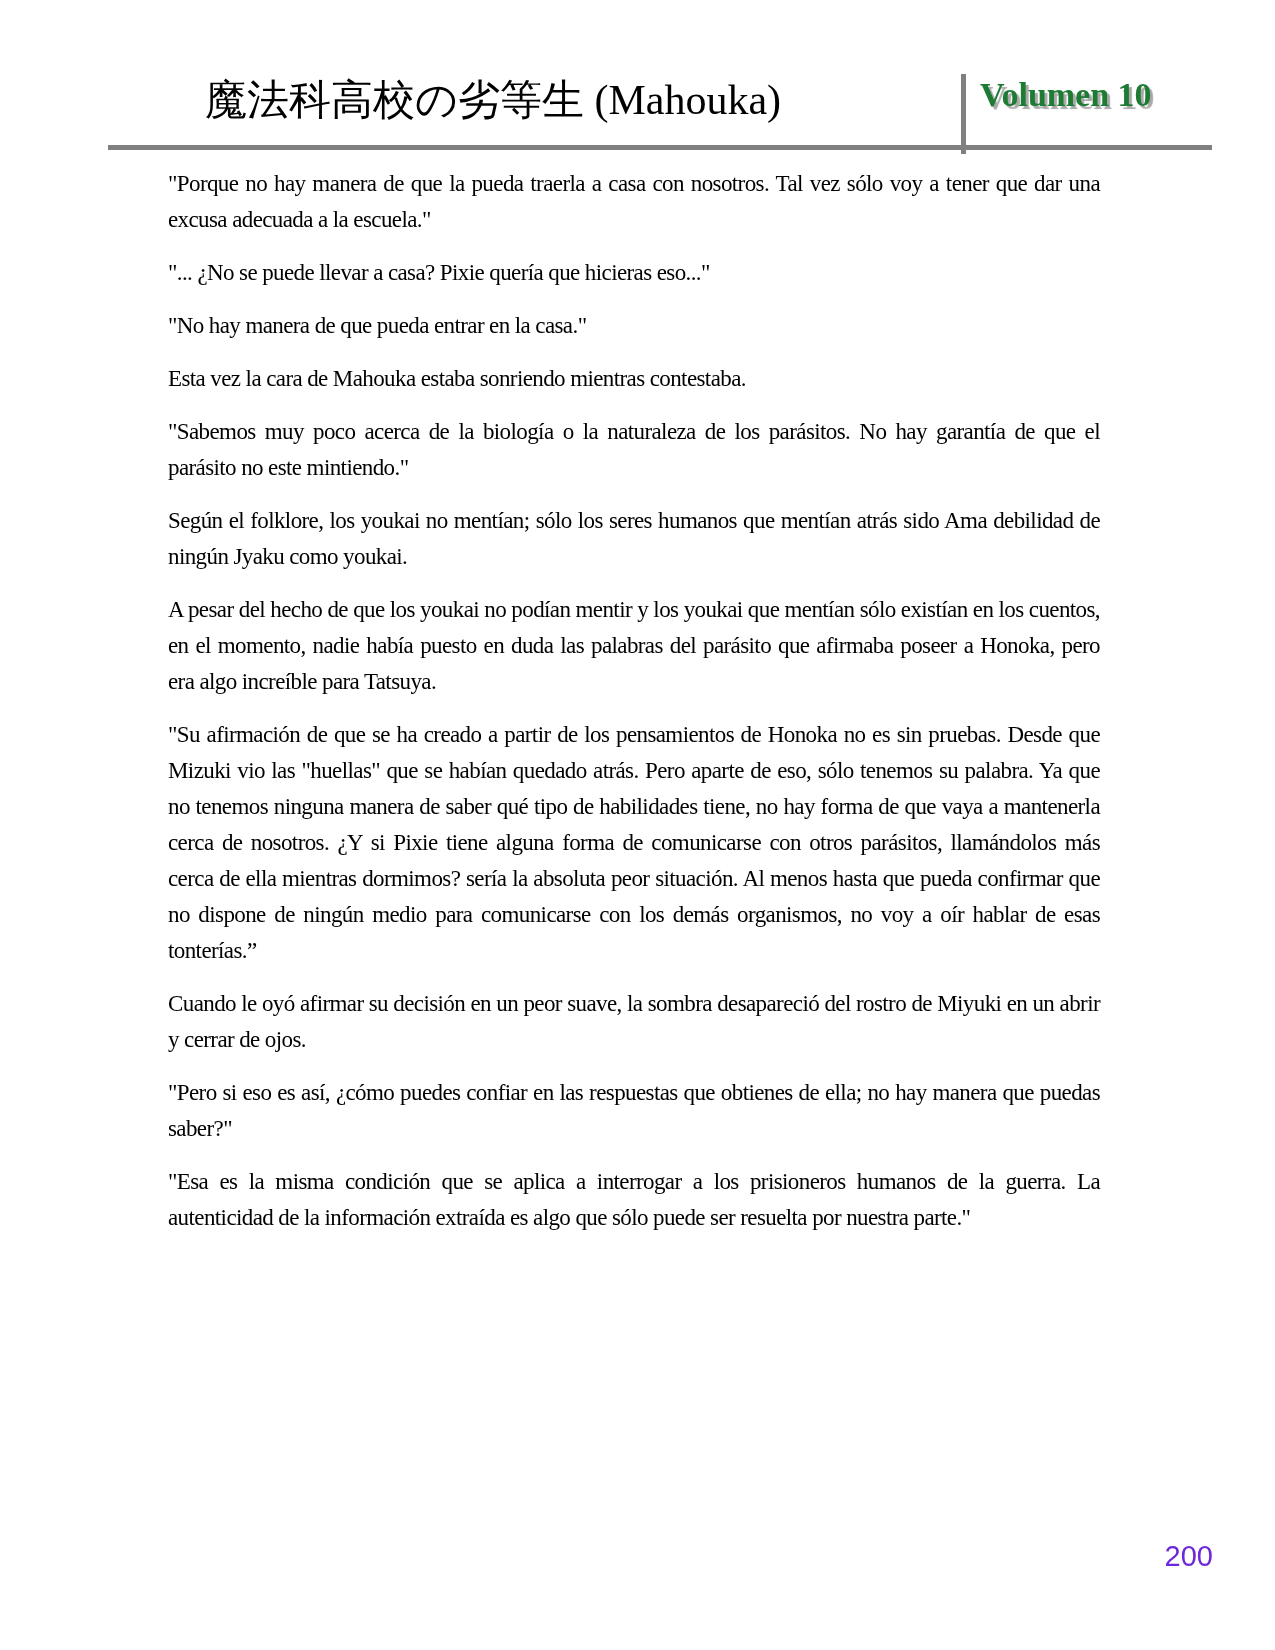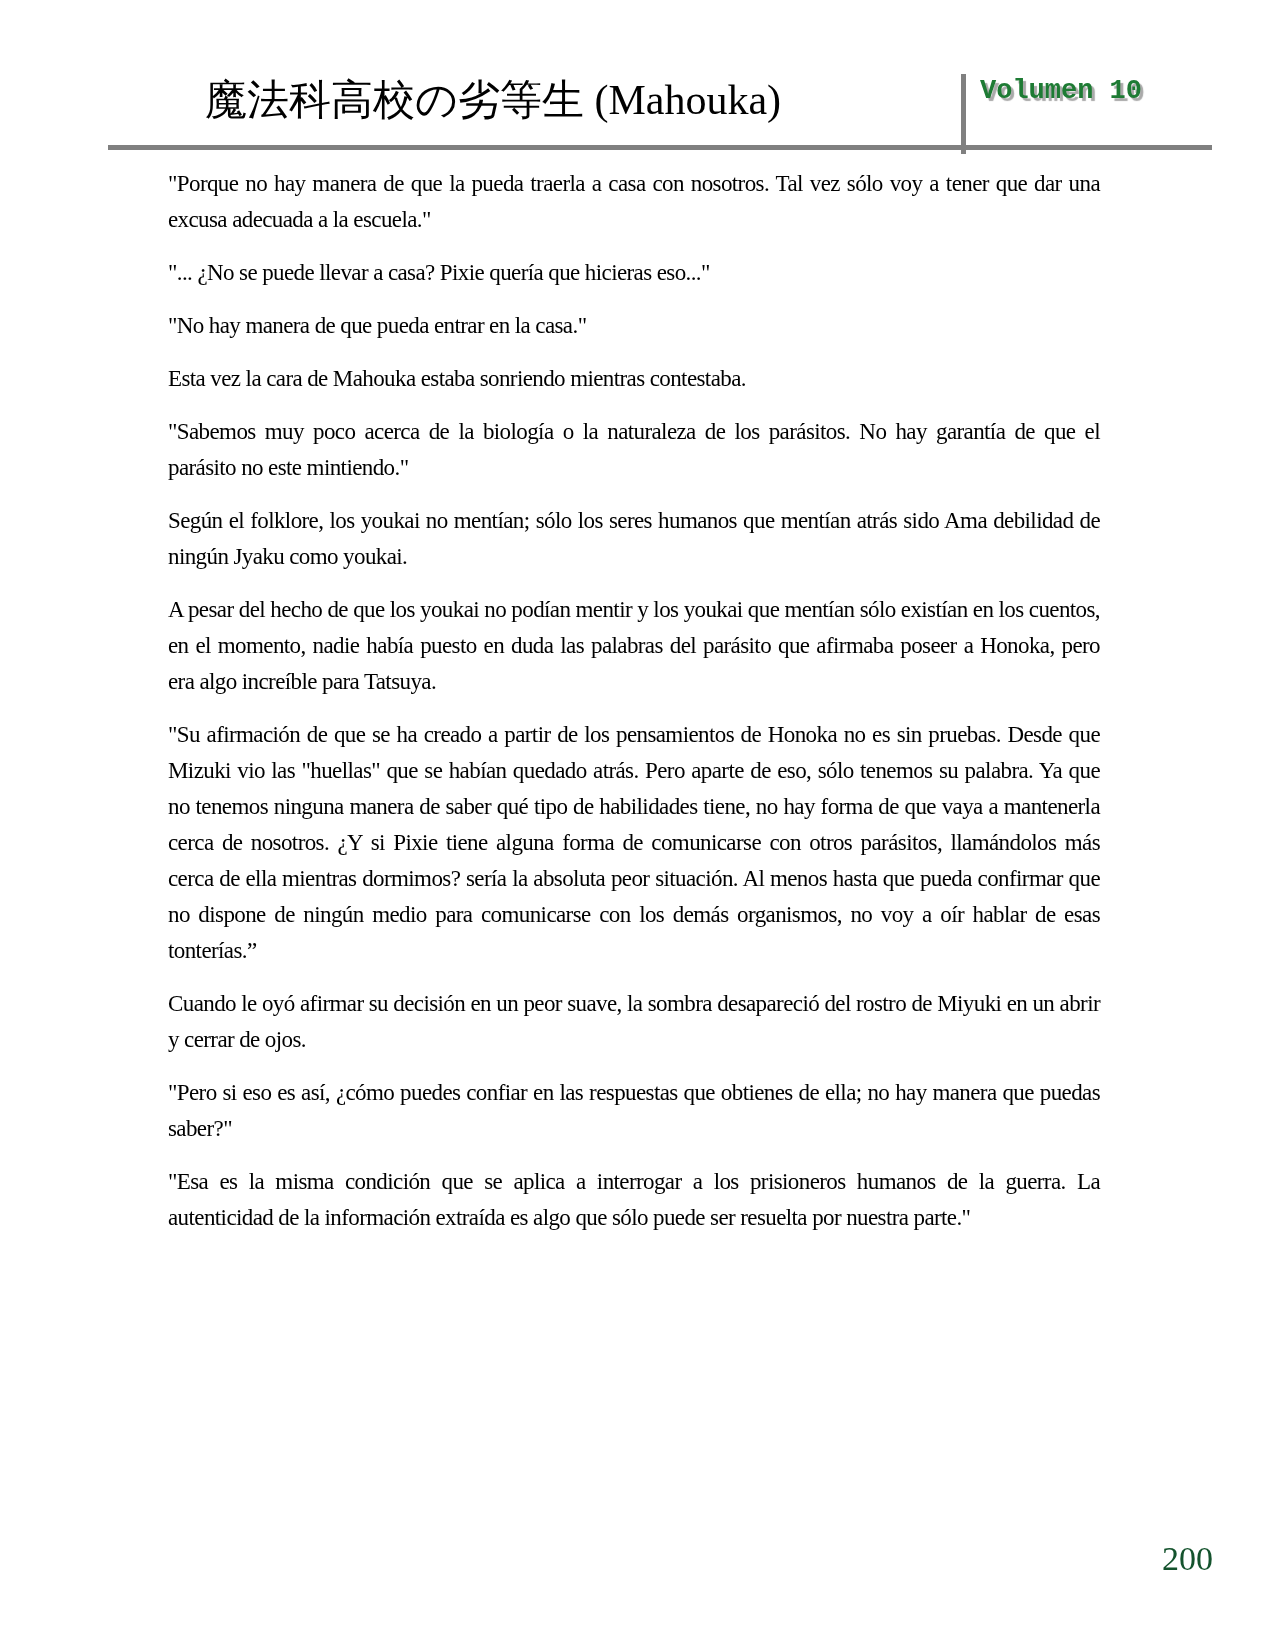--- a/index.html
+++ b/index.html
@@ -34,26 +34,26 @@
     left: 941px;
     top: 74px;
     width: 5px;
     height: 80px;
     background: #808080;
   }
   .volume-label {
     position: absolute;
     left: 960px;
     top: 76px;
-    font-size: 27px;
+    font-size: 34px;
     font-weight: bold;
     color: #1e7b34;
     text-shadow: 3px 3px 1px #a9a9a9;
     white-space: nowrap;
-    font-family: Liberation Mono, monospace;
+    font-family: Liberation Serif, serif;
   }
   .header-rule {
     position: absolute;
     left: 88px;
     top: 145px;
     width: 1104px;
     height: 5px;
     background: #808080;
   }
   
@@ -67,23 +67,23 @@
     letter-spacing: -0.6px;
     text-align: justify;
     color: #000000;
   }
   .content p { margin: 0 0 17px 0; }
   
   .page-number {
     position: absolute;
     right: 62px;
     top: 1540px;
-    font-family: Liberation Serif, serif;
-    font-size: 34px;
-    color: #14532d;
+    font-family: Liberation Sans, sans-serif;
+    font-size: 29px;
+    color: #6d28d9;
   }
 </style>
 </head>
 <body>
 
 <div class="page">
 
   <header class="doc-header">
     <div class="doc-title">魔法科高校の劣等生 (Mahouka)</div>
     <div class="header-vbar"></div>

